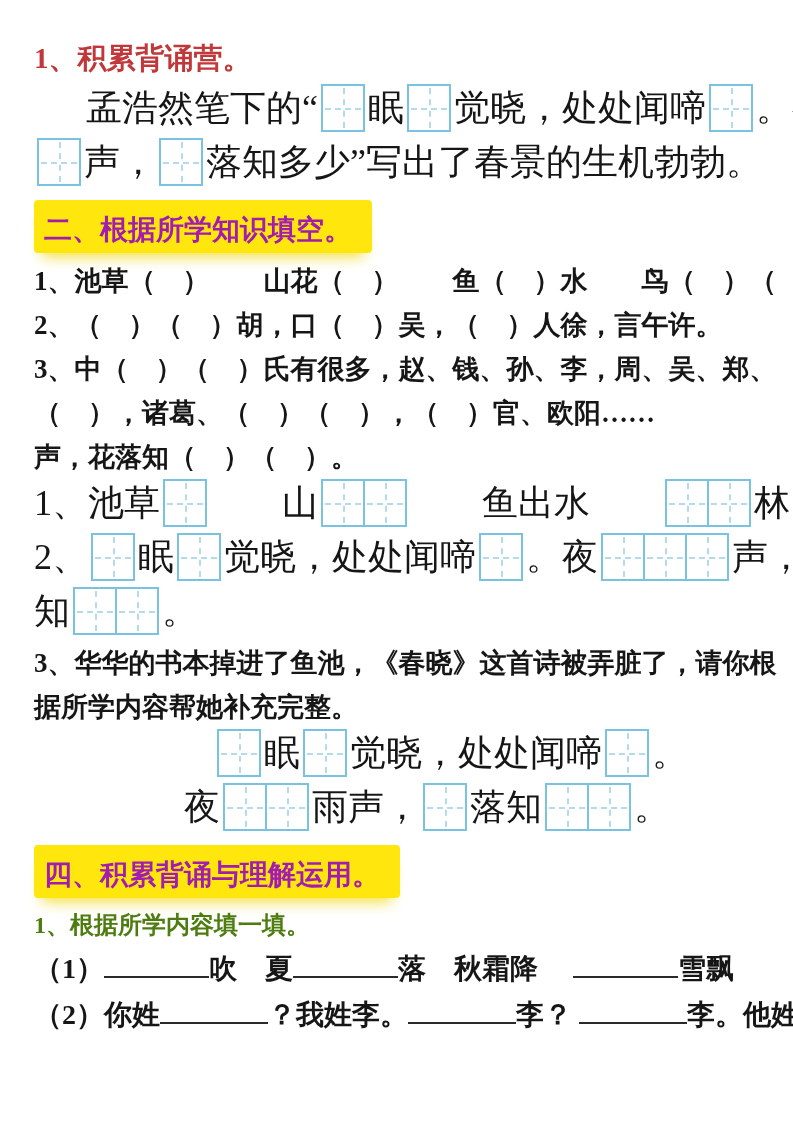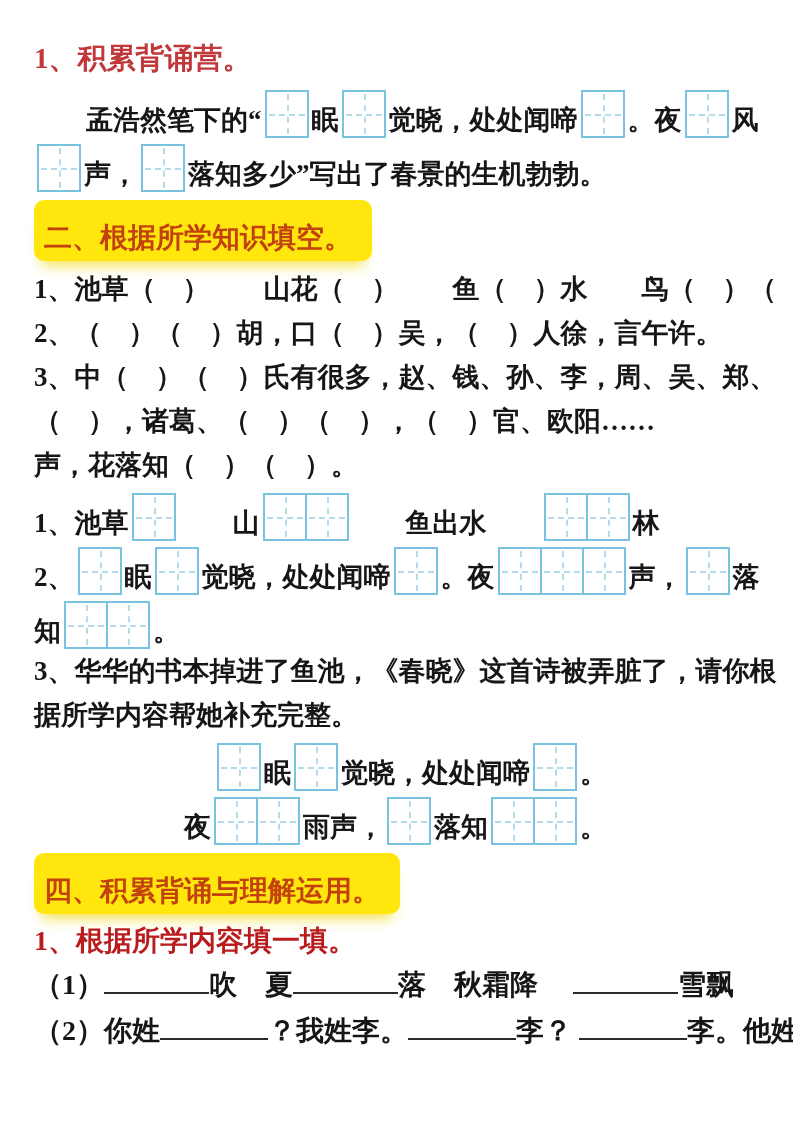--- a/index.html
+++ b/index.html
@@ -8,34 +8,34 @@
     padding:40px 26px 0 34px;
     background:#ffffff;position:relative;overflow:hidden;
     font-family:"Liberation Serif","DejaVu Serif",serif;
     color:#161616;
   }
   .red-h{
     font-size:29px;font-weight:bold;color:#c0383a;
     margin:0 0 8px 0;line-height:36px;
   }
   .red-sub{
-    font-size:28px;font-weight:bold;color:#b91c1c;
+    font-size:24px;font-weight:bold;color:#4d7c0f;
     line-height:42px;margin-top:2px;white-space:pre;
   }
   .pill-row{margin:8px 0 6px 0;}
   .pill{
-    display:inline-block;background:#ffe70e;color:#c2410c;
+    display:inline-block;background:#ffe70e;color:#a21caf;
     font-family:"Liberation Sans","DejaVu Sans",sans-serif;
     font-weight:bold;font-size:28px;line-height:32px;
-    padding:22px 20px 7px 10px;border-radius:10px;
+    padding:14px 20px 7px 10px;border-radius:4px;
     box-shadow:0 12px 14px -8px rgba(240,214,0,.75);
   }
   .boxline{
-    display:flex;align-items:flex-end;
-    min-height:54px;font-size:27px;font-weight:700;
+    display:flex;align-items:flex-start;
+    min-height:54px;font-size:36px;font-weight:400;
     white-space:pre;
   }
   .seg{white-space:pre;flex:0 0 auto;}
   .cbox{
     flex:0 0 auto;display:inline-block;width:44px;height:48px;
     border:2px solid #79c3e0;box-sizing:border-box;background:#fff;
     position:relative;margin:0 3px;vertical-align:middle;
   }
   .cbox::before{
     content:"";position:absolute;left:2px;right:2px;top:50%;

